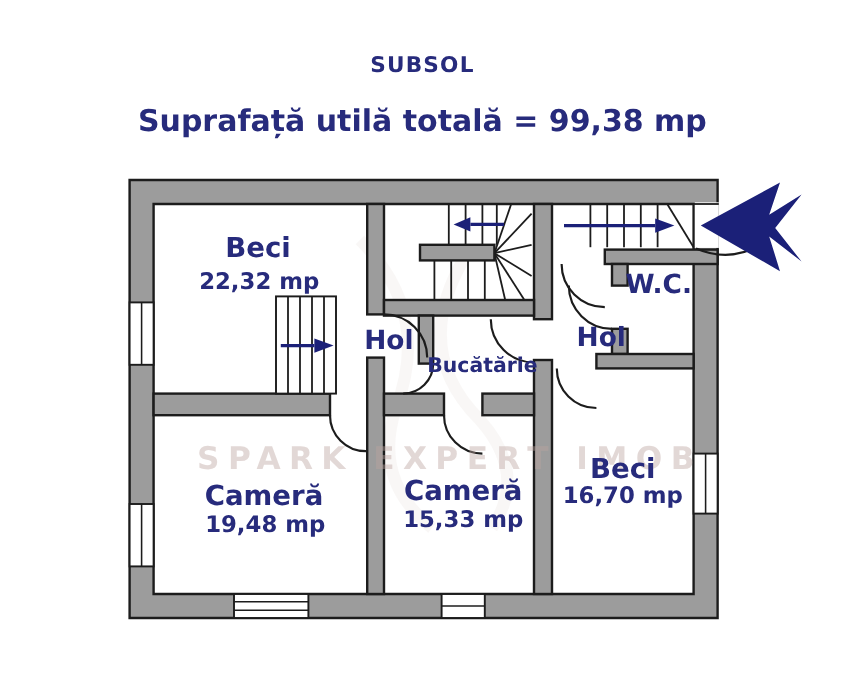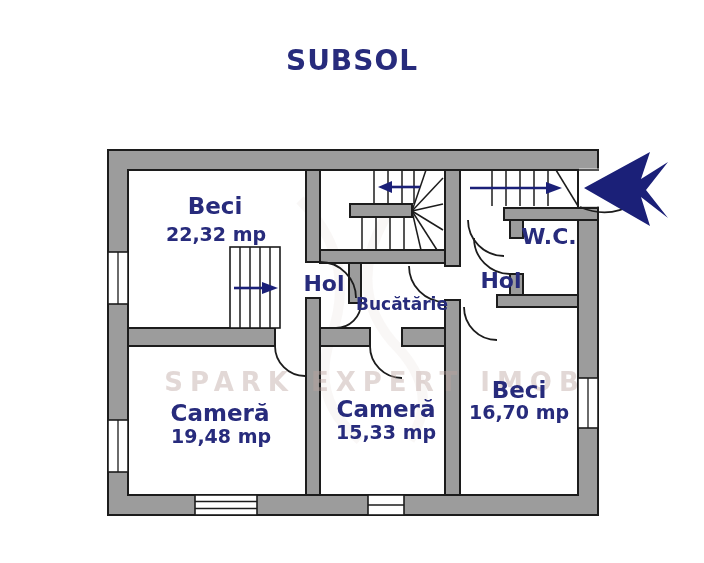--- a/index.html
+++ b/index.html
@@ -2,21 +2,21 @@
 <html><head>
 <meta charset="utf-8">
 <style>
   html,body{margin:0;padding:0;background:#ffffff;}
   .stage{
     position:relative;width:704px;height:563px;background:#ffffff;
     font-family:"DejaVu Sans",sans-serif;overflow:hidden;
   }
   .title{
     position:absolute;left:0;top:44px;width:704px;text-align:center;
-    font-size:28px;font-weight:700;color:#272b7c;letter-spacing:1px;
+    font-size:18px;font-weight:700;color:#272b7c;letter-spacing:1px;
   }
   .subtitle{
     position:absolute;left:0;top:86px;width:704px;text-align:center;
     font-size:25px;font-weight:700;color:#272b7c;
   }
   svg{position:absolute;left:0;top:0;}
   .wall{fill:#9c9c9c;stroke:#1c1c1c;stroke-width:2;}
   .win{fill:#ffffff;stroke:#1c1c1c;stroke-width:1.6;}
   .winline{stroke:#1c1c1c;stroke-width:1.3;}
   .stair-line{stroke:#1c1c1c;stroke-width:1.5;}
@@ -30,20 +30,21 @@
   .watermark{fill:#bca49f;opacity:0.42;font-size:26px;font-weight:700;
     letter-spacing:7px;text-anchor:middle;}
   .ornament{fill:none;stroke:#cabdb8;stroke-width:10;opacity:0.12;}
 </style>
 </head>
 <body>
 
 <div class="stage">
 
   <div class="title">SUBSOL</div>
+  <div class="subtitle">Suprafață utilă totală = 99,38 mp</div>
 
   <svg width="704" height="563" viewBox="0 0 704 563">
 
     <g>
       <path class="ornament" d="M300,200 Q360,260 330,340 Q310,400 360,440"></path>
       <path class="ornament" d="M390,210 Q340,290 400,350 Q440,395 410,440"></path>
     </g>
 
     <path class="wall" fill-rule="evenodd" d="M108,150 H598 V515 H108 Z M128,170 H578 V495 H128 Z"></path>
 

